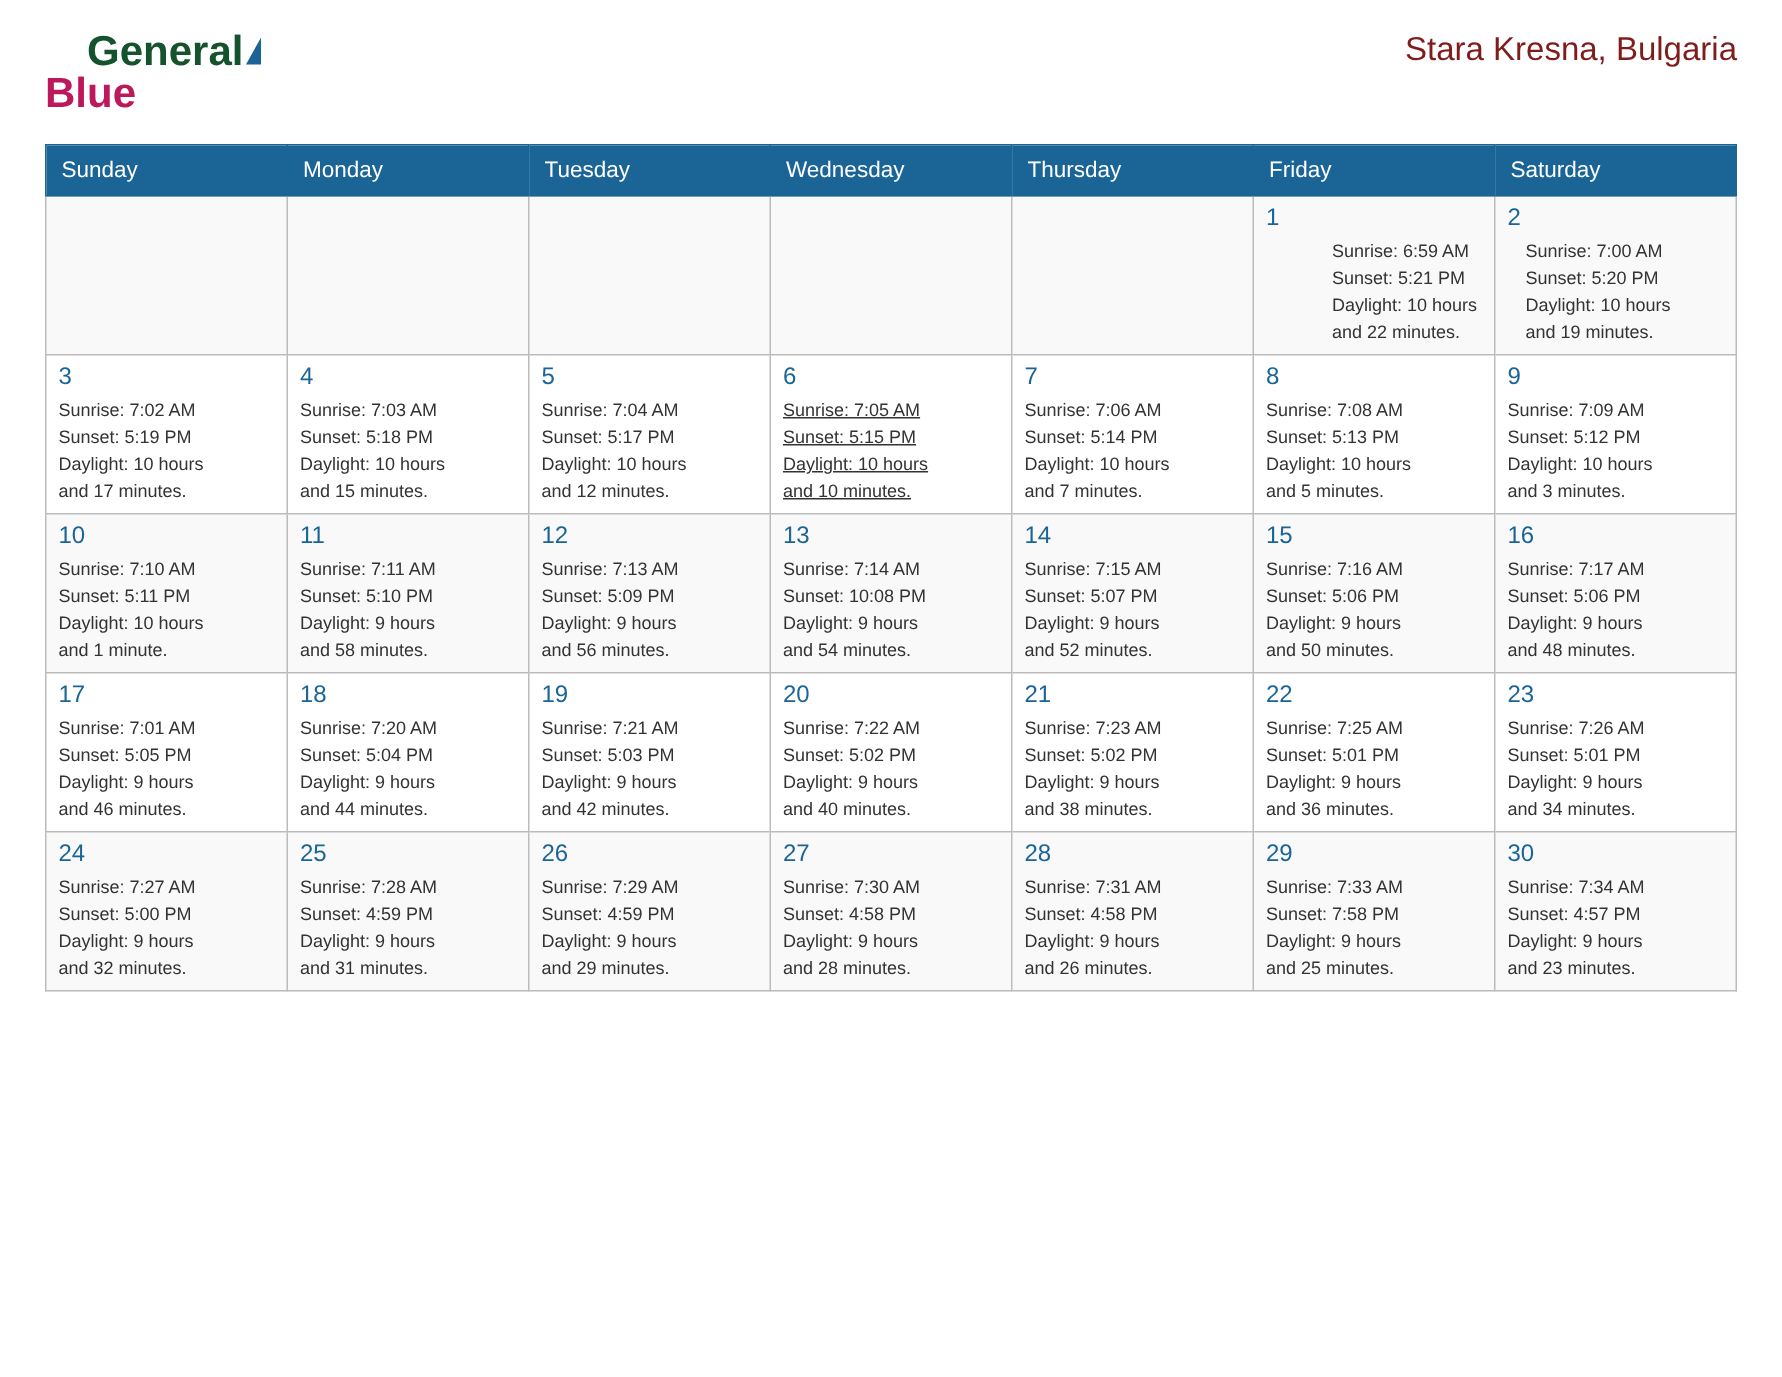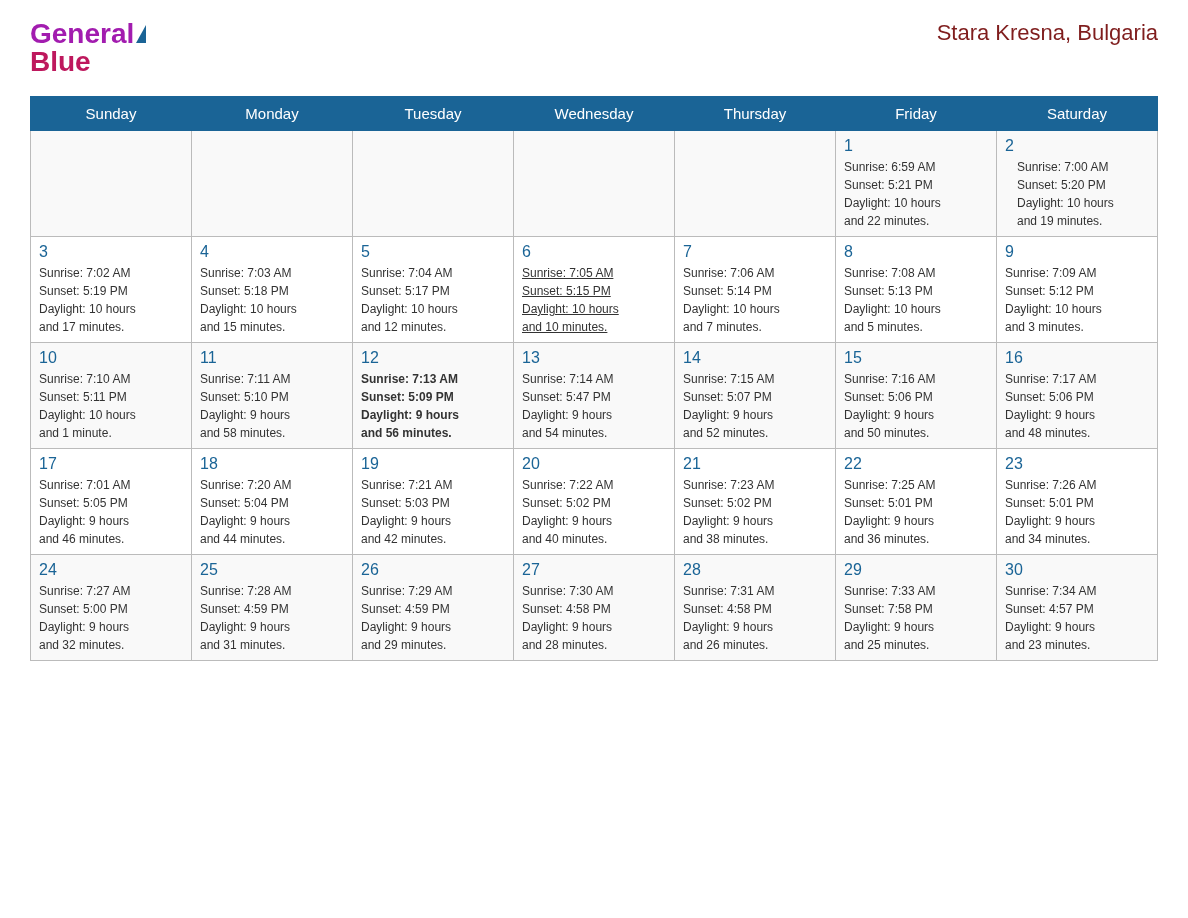--- a/index.html
+++ b/index.html
@@ -18,22 +18,23 @@
       margin-bottom: 20px;
     }
     .logo {
       display: flex;
       flex-direction: column;
       align-items: flex-start;
     }
     .logo-text-general {
       font-size: 28px;
       font-weight: bold;
-      color: #a21caf;
+      color: #14532d;
       line-height: 1;
+      margin-left: 28px;
     }
     .logo-text-blue {
       font-size: 28px;
       font-weight: bold;
       color: #be185d;
       line-height: 1;
     }
     .logo-triangle {
       display: inline-block;
       width: 0;
@@ -65,21 +66,21 @@
       width: 100%;
       border-collapse: collapse;
       border: 1px solid #999;
     }
     .calendar-table th {
       background-color: #1a6496;
       color: #fff;
       font-size: 15px;
       font-weight: normal;
       padding: 8px 10px;
-      text-align: center;
+      text-align: left;
       border: 1px solid #1a6496;
     }
     .calendar-table td {
       vertical-align: top;
       padding: 6px 8px;
       border: 1px solid #bbb;
       width: 14.28%;
       min-height: 100px;
       font-size: 12.5px;
       color: #333;
@@ -140,21 +141,21 @@
   </thead>
   <tbody id="calendar-body">
   <tr>
         <td class="empty-cell"></td>
         <td class="empty-cell"></td>
         <td class="empty-cell"></td>
         <td class="empty-cell"></td>
         <td class="empty-cell"></td>
         <td>
           <span class="day-number">1</span>
-          <div class="day-info" style="white-space: pre-line;">Sunrise: 6:59 AM
+          <div class="day-info" style="white-space: pre-line; margin-left: 44px;">Sunrise: 6:59 AM
 Sunset: 5:21 PM
 Daylight: 10 hours
 and 22 minutes.</div>
         </td>
         <td>
           <span class="day-number">2</span>
           <div class="day-info" style="white-space: pre-line; margin-left: 12px;">Sunrise: 7:00 AM
 Sunset: 5:20 PM
 Daylight: 10 hours
 and 19 minutes.</div>
@@ -221,29 +222,29 @@
         </td>
         <td>
           <span class="day-number">11</span>
           <div class="day-info" style="white-space: pre-line;">Sunrise: 7:11 AM
 Sunset: 5:10 PM
 Daylight: 9 hours
 and 58 minutes.</div>
         </td>
         <td>
           <span class="day-number">12</span>
-          <div class="day-info" style="white-space: pre-line; font-weight: bold;">Sunrise: 7:13 AM
+          <div class="day-info" style="white-space: pre-line;">Sunrise: 7:13 AM
 Sunset: 5:09 PM
 Daylight: 9 hours
 and 56 minutes.</div>
         </td>
         <td>
           <span class="day-number">13</span>
           <div class="day-info" style="white-space: pre-line;">Sunrise: 7:14 AM
-Sunset: 5:47 PM
+Sunset: 10:08 PM
 Daylight: 9 hours
 and 54 minutes.</div>
         </td>
         <td>
           <span class="day-number">14</span>
           <div class="day-info" style="white-space: pre-line;">Sunrise: 7:15 AM
 Sunset: 5:07 PM
 Daylight: 9 hours
 and 52 minutes.</div>
         </td>

